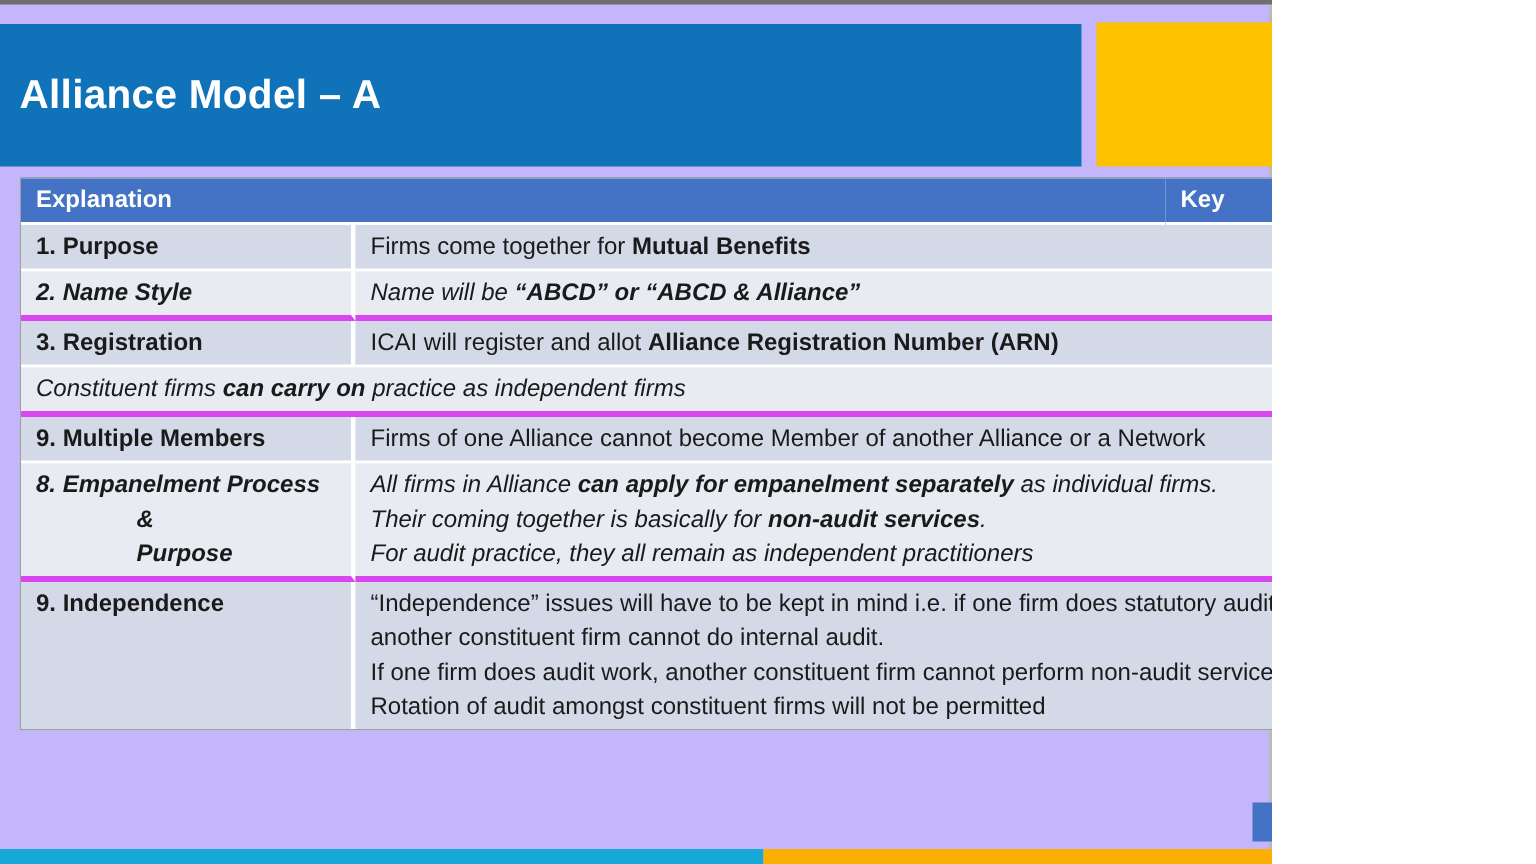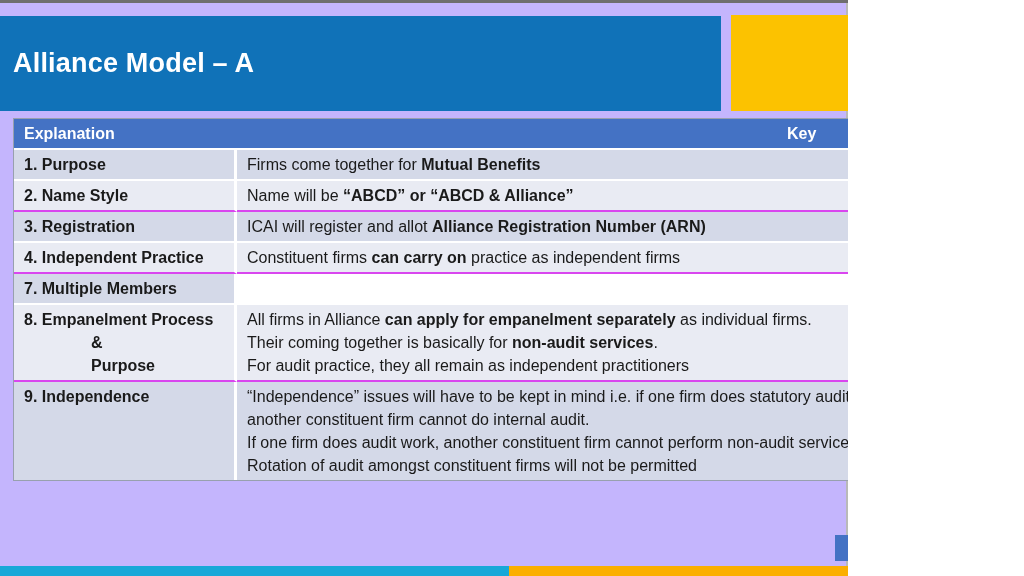--- a/index.html
+++ b/index.html
@@ -86,21 +86,21 @@
     font-weight: bold;
   }
   .exp-cell { flex: 1 1 auto; min-width: 0; }
   .thead .cell {
     background: var(--table-header);
     color: #ffffff;
     font-weight: bold;
     border-bottom: 2px solid #ffffff;
   }
   .trow.band-dark .cell { background: var(--band-dark); border-bottom: 2px solid #ffffff; }
-  .trow.band-light .cell { background: var(--band-light); border-bottom: 2px solid #d946ef; }
+  .trow.band-light .cell { background: var(--band-light); border-bottom: 4px solid #d946ef; font-style: italic; }
   .trow.last .cell { border-bottom: none; }
   .b { font-weight: bold; }
   .key-subline { margin-left: 67px; }
 
   .badge-dark {
     position: absolute;
     left: 996px; top: 530px;
     width: 27px; height: 24px;
     background: var(--badge-dark-blue);
     z-index: 1;
@@ -172,30 +172,30 @@
         </div>
         <div class="trow band-dark">
           <div class="cell key-cell">
             <div>3. Registration</div>
           </div>
           <div class="cell exp-cell">
             <div><span>ICAI will register and allot </span><span class="b">Alliance Registration Number (ARN)</span></div>
           </div>
         </div>
         <div class="trow band-light">
-          <div class="cell key-cell">
-            <div>4. Independent Practice</div>
-          </div>
           <div class="cell exp-cell">
             <div><span>Constituent firms </span><span class="b">can carry on</span><span> practice as independent firms</span></div>
           </div>
         </div>
         <div class="trow band-dark">
           <div class="cell key-cell">
-            <div>7. Multiple Members</div>
+            <div>9. Multiple Members</div>
+          </div>
+          <div class="cell exp-cell">
+            <div><span>Firms of one Alliance cannot become Member of another Alliance or a Network</span></div>
           </div>
         </div>
         <div class="trow band-light">
           <div class="cell key-cell">
             <div>8. Empanelment Process</div>
             <div class="key-subline">&amp;</div>
             <div class="key-subline">Purpose</div>
           </div>
           <div class="cell exp-cell">
             <div><span>All firms in Alliance </span><span class="b">can apply for empanelment separately</span><span> as individual firms.</span></div>

